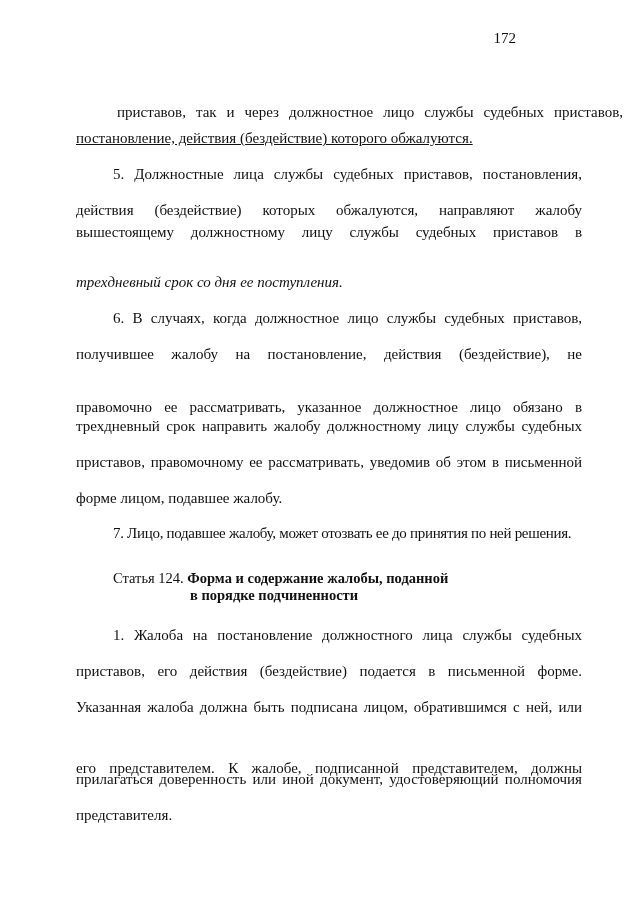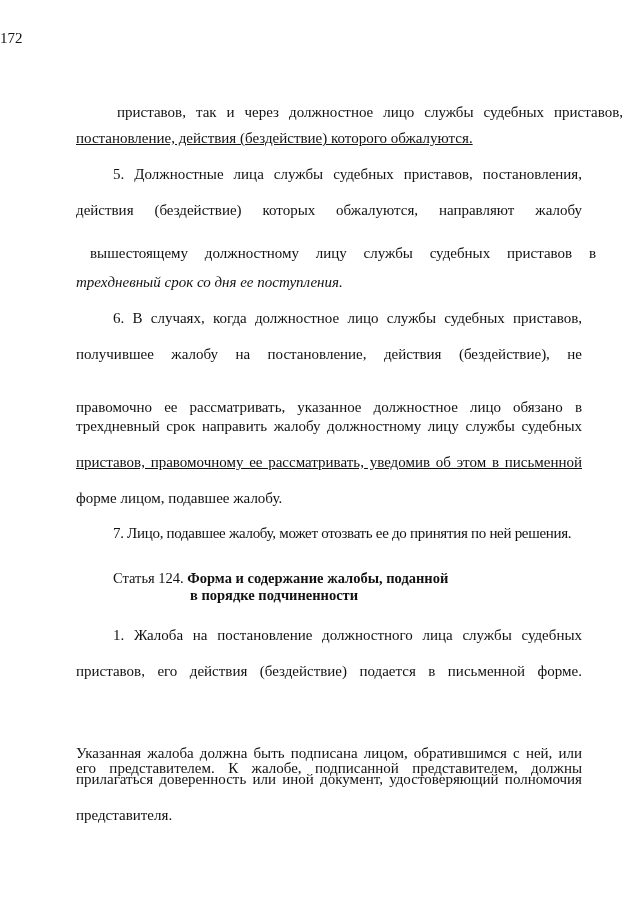--- a/index.html
+++ b/index.html
@@ -13,21 +13,21 @@
       position: relative;
       overflow: hidden;
       font-family: "Liberation Serif", "DejaVu Serif", serif;
       color: #111111;
     }
     .page-number {
       position: absolute;
       top: 29px;
       left: 0;
       width: 516px;
-      text-align: left;
+      text-align: right;
       font-size: 15px;
       line-height: 18px;
     }
     .line {
       position: absolute;
       left: 76px;
       width: 506px;
       font-size: 15px;
       line-height: 18px;
       white-space: nowrap;
@@ -61,49 +61,49 @@
   <div class="page-number">172</div>
 
   <div>
     <div class="line justify" style="top:103px;margin-left:41px;">приставов, так и через должностное лицо службы судебных приставов,</div>
     <div class="line" style="top:129px;text-decoration:underline;">постановление, действия (бездействие) которого обжалуются.</div>
   </div>
 
   <div>
     <div class="line indent justify" style="top:165px;">5. Должностные лица службы судебных приставов, постановления,</div>
     <div class="line justify" style="top:201px;">действия (бездействие) которых обжалуются, направляют жалобу</div>
-    <div class="line justify" style="top:244px;margin-left:14px;">вышестоящему должностному лицу службы судебных приставов в</div>
+    <div class="line justify" style="top:223px;">вышестоящему должностному лицу службы судебных приставов в</div>
     <div class="line" style="top:273px;font-style:italic;">трехдневный срок со дня ее поступления.</div>
   </div>
 
   <div>
     <div class="line indent justify" style="top:309px;">6. В случаях, когда должностное лицо службы судебных приставов,</div>
     <div class="line justify" style="top:345px;">получившее жалобу на постановление, действия (бездействие), не</div>
     <div class="line justify" style="top:398px;">правомочно ее рассматривать, указанное должностное лицо обязано в</div>
     <div class="line justify" style="top:417px;">трехдневный срок направить жалобу должностному лицу службы судебных</div>
-    <div class="line justify" style="top:453px;text-decoration:underline;">приставов, правомочному ее рассматривать, уведомив об этом в письменной</div>
+    <div class="line justify" style="top:453px;">приставов, правомочному ее рассматривать, уведомив об этом в письменной</div>
     <div class="line" style="top:489px;">форме лицом, подавшее жалобу.</div>
   </div>
 
   <div>
     <div class="line indent" style="top:524px; letter-spacing:-0.3px;">7. Лицо, подавшее жалобу, может отозвать ее до принятия по ней решения.</div>
   </div>
 
   <div>
     <div class="heading-line" style="top:570px; left:113px;">
       <span>Статья 124.</span>
       <b>Форма и содержание жалобы, поданной</b>
     </div>
     <div class="heading-line" style="top:587px; left:190px;">
       <b>в порядке подчиненности</b>
     </div>
   </div>
 
   <div>
     <div class="line indent justify" style="top:626px;">1. Жалоба на постановление должностного лица службы судебных</div>
     <div class="line justify" style="top:662px;">приставов, его действия (бездействие) подается в письменной форме.</div>
-    <div class="line justify" style="top:698px;margin-top:46px;">Указанная жалоба должна быть подписана лицом, обратившимся с ней, или</div>
+    <div class="line justify" style="top:698px;">Указанная жалоба должна быть подписана лицом, обратившимся с ней, или</div>
     <div class="line justify" style="top:734px;margin-top:25px;">его представителем. К жалобе, подписанной представителем, должны</div>
     <div class="line justify" style="top:770px;">прилагаться доверенность или иной документ, удостоверяющий полномочия</div>
     <div class="line" style="top:806px;">представителя.</div>
   </div>
 
 </div>
 
 </body></html>

